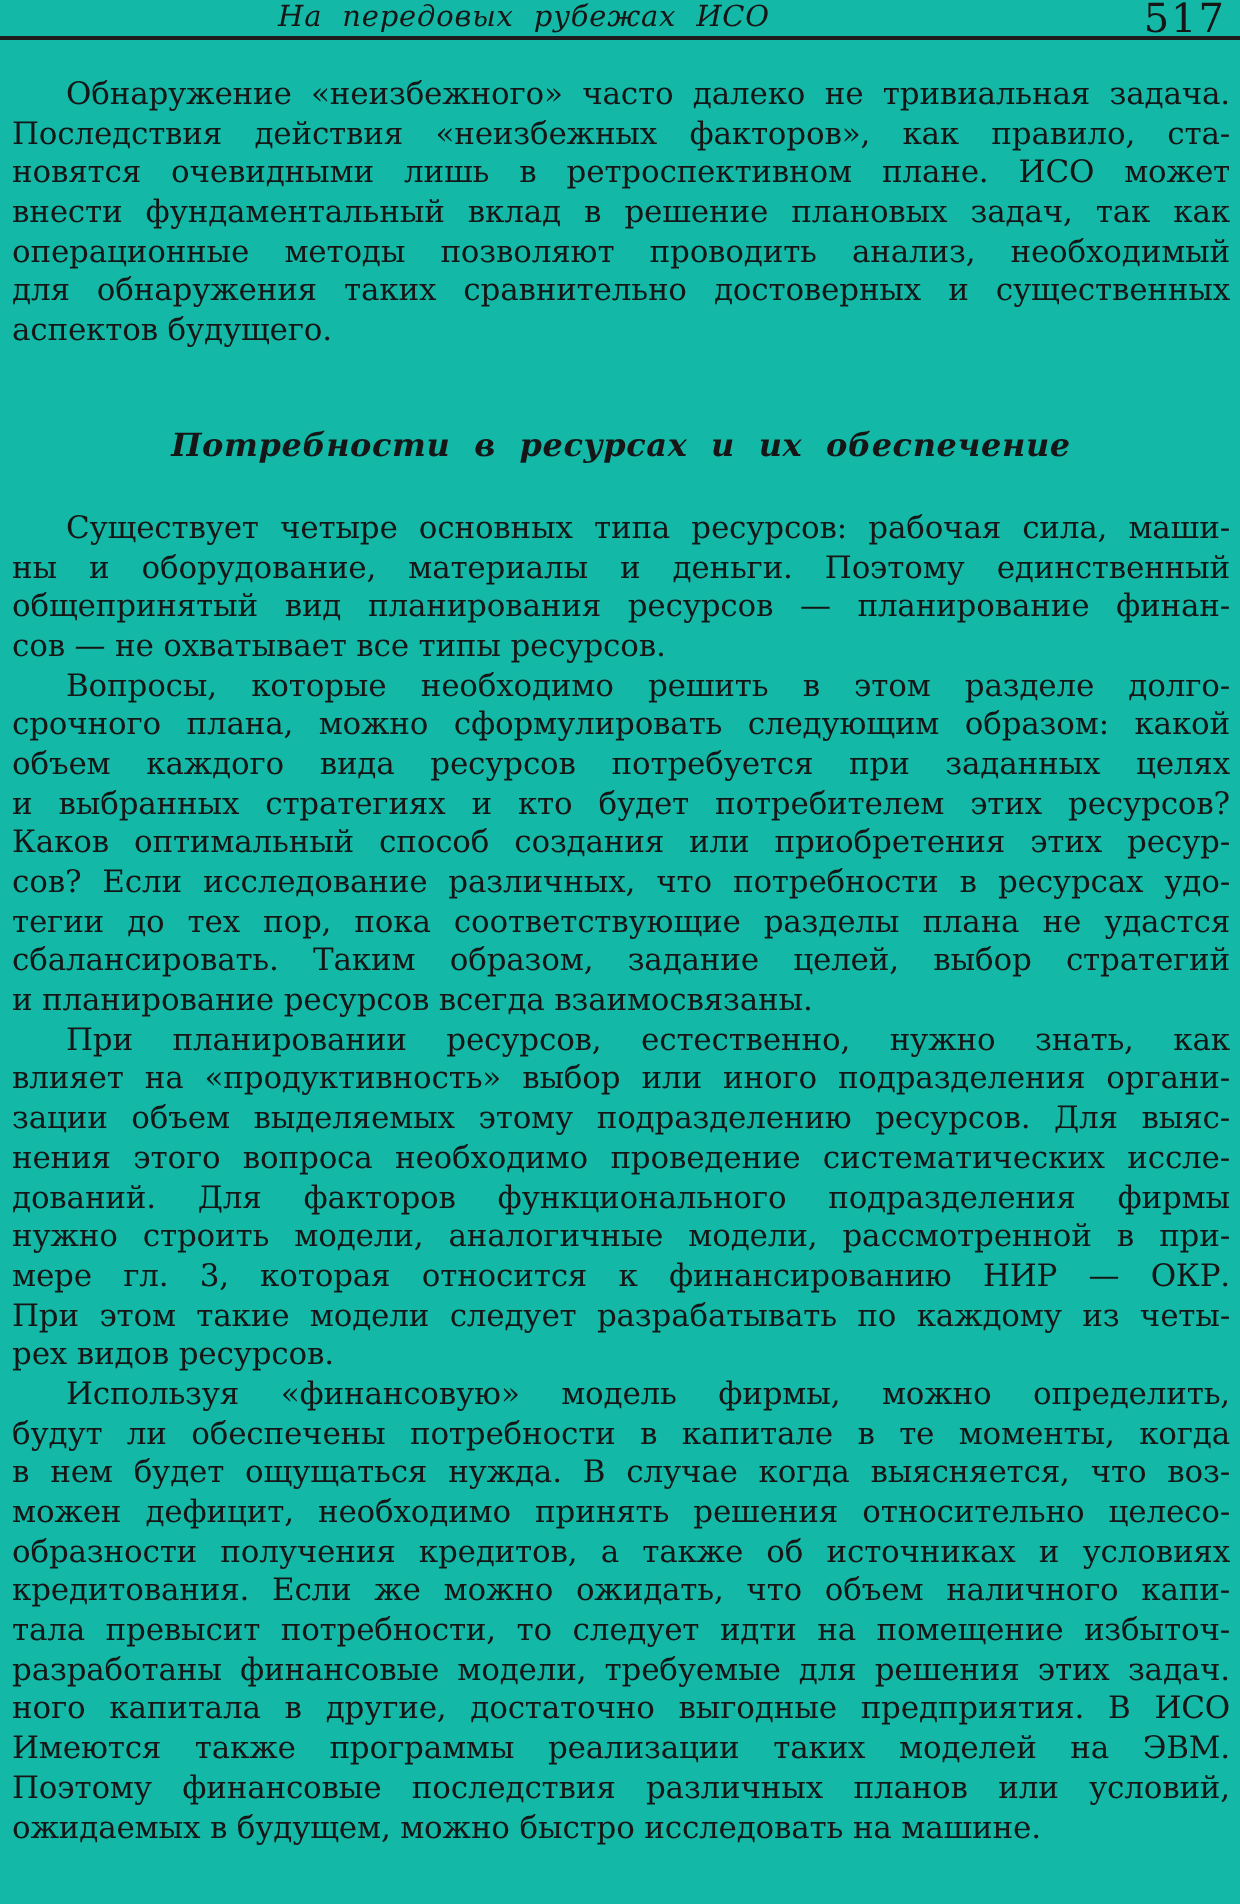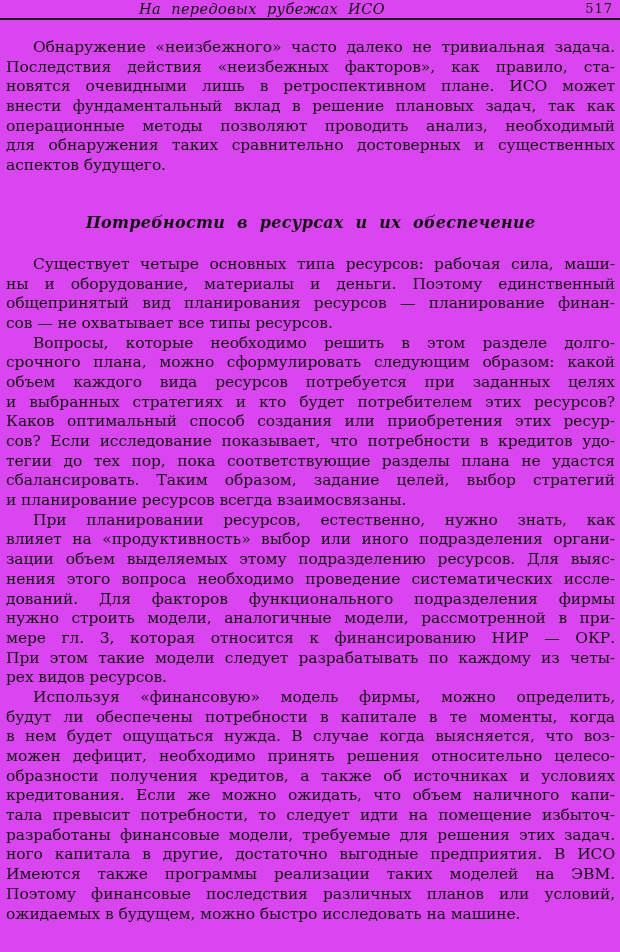--- a/index.html
+++ b/index.html
@@ -28,21 +28,21 @@
     font-size: 14.5px;
     line-height: 18px;
     word-spacing: 5px;
     letter-spacing: 0.4px;
     white-space: nowrap;
   }
   .page-number {
     position: absolute;
     top: 0px;
     right: 7px;
-    font-size: 13px;
+    font-size: 20px;
     line-height: 18px;
     letter-spacing: 1px;
   }
   .header-rule {
     position: absolute;
     top: 18px;
     left: 0;
     right: 0;
     height: 2px;
     background: #1c1c1c;
@@ -77,21 +77,21 @@
     font-style: italic;
     font-size: 16px;
     word-spacing: 6px;
     letter-spacing: 0.3px;
     white-space: nowrap;
   }
 </style>
 </head>
 <body>
 
-<div class="page" style="background: #d946ef; color: rgb(22, 22, 22);">
+<div class="page" style="background: #14b8a6; color: rgb(22, 22, 22);">
   <div class="running-title">На передовых рубежах ИСО</div>
   <div class="page-number">517</div>
   <div class="header-rule"></div>
 
   <main class="text-block">
       <div class="paragraph">
         <div class="line first">Обнаружение «неизбежного» часто далеко не тривиальная задача.</div>
         <div class="line">Последствия действия «неизбежных факторов», как правило, ста-</div>
         <div class="line">новятся очевидными лишь в ретроспективном плане. ИСО может</div>
         <div class="line">внести фундаментальный вклад в решение плановых задач, так как</div>
@@ -105,21 +105,21 @@
         <div class="line">ны и оборудование, материалы и деньги. Поэтому единственный</div>
         <div class="line">общепринятый вид планирования ресурсов — планирование финан-</div>
         <div class="line last">сов — не охватывает все типы ресурсов.</div>
       </div>
       <div class="paragraph">
         <div class="line first">Вопросы, которые необходимо решить в этом разделе долго-</div>
         <div class="line">срочного плана, можно сформулировать следующим образом: какой</div>
         <div class="line">объем каждого вида ресурсов потребуется при заданных целях</div>
         <div class="line">и выбранных стратегиях и кто будет потребителем этих ресурсов?</div>
         <div class="line">Каков оптимальный способ создания или приобретения этих ресур-</div>
-        <div class="line">сов? Если исследование показывает, что потребности в кредитов удо-</div>
+        <div class="line">сов? Если исследование различных, что потребности в ресурсах удо-</div>
         <div class="line">тегии до тех пор, пока соответствующие разделы плана не удастся</div>
         <div class="line">сбалансировать. Таким образом, задание целей, выбор стратегий</div>
         <div class="line last">и планирование ресурсов всегда взаимосвязаны.</div>
       </div>
       <div class="paragraph">
         <div class="line first">При планировании ресурсов, естественно, нужно знать, как</div>
         <div class="line">влияет на «продуктивность» выбор или иного подразделения органи-</div>
         <div class="line">зации объем выделяемых этому подразделению ресурсов. Для выяс-</div>
         <div class="line">нения этого вопроса необходимо проведение систематических иссле-</div>
         <div class="line">дований. Для факторов функционального подразделения фирмы</div>

